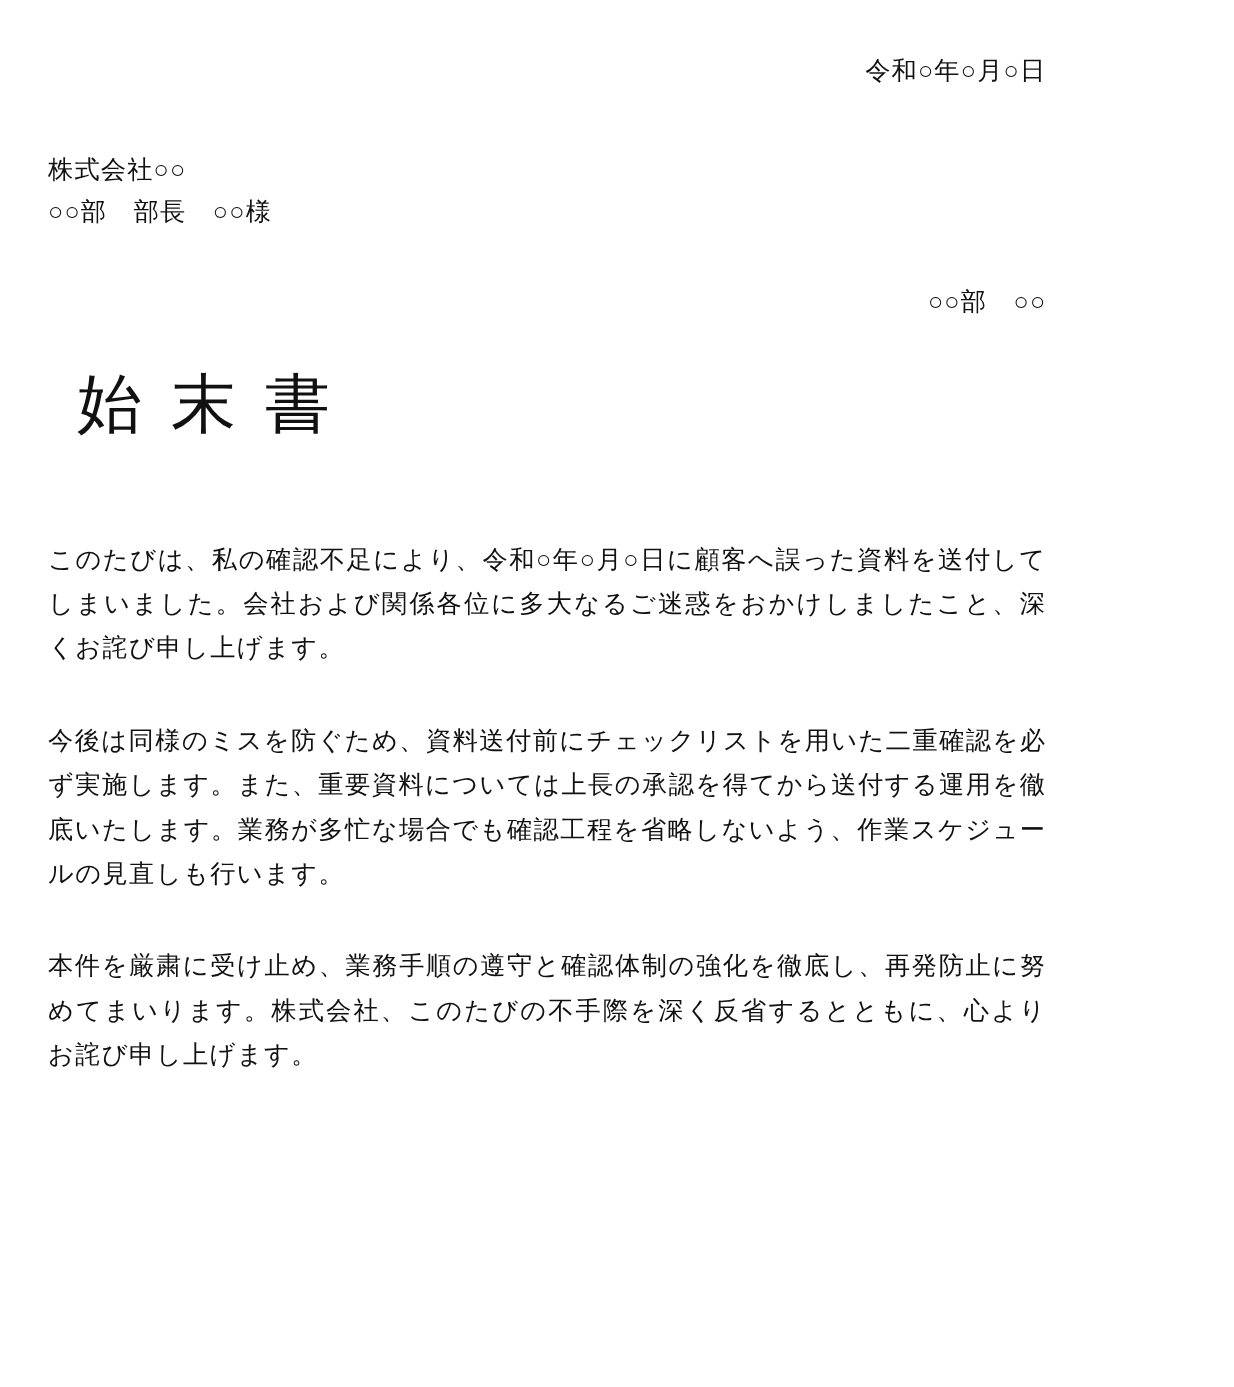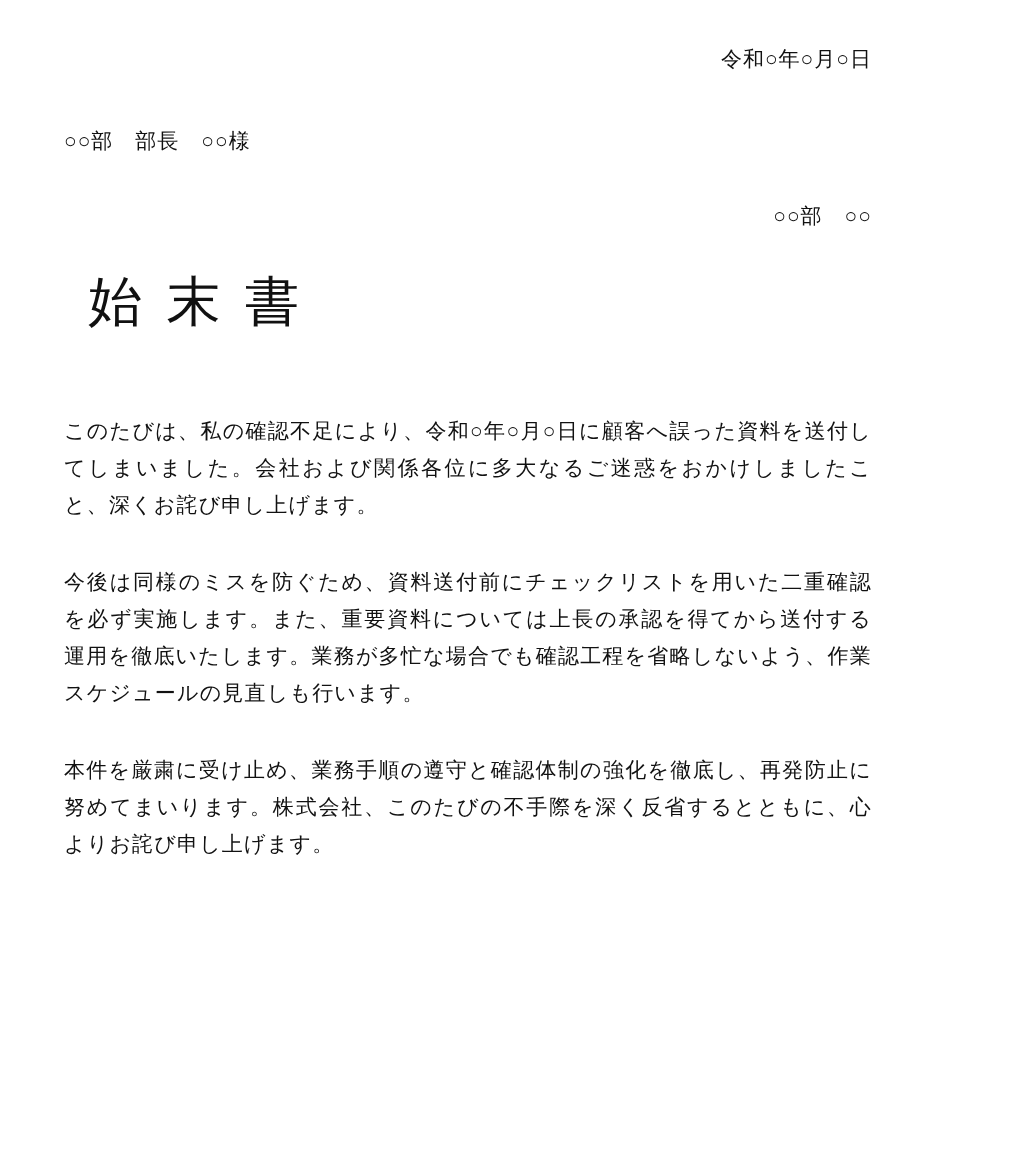--- a/index.html
+++ b/index.html
@@ -9,21 +9,21 @@
   }
   body {
     width: 1028px;
     height: 1156px;
     overflow: hidden;
   }
   .page {
     box-sizing: border-box;
     width: 936px;
     height: 1156px;
-    padding: 44px 64px 40px 64px;
+    padding: 44px 64px 40px 40px;
     background: #ffffff;
     color: #111111;
     font-family: "Liberation Serif", "DejaVu Serif", serif;
   }
   .date-line {
     text-align: right;
     font-size: 21px;
     line-height: 30px;
     letter-spacing: 1px;
   }
@@ -70,20 +70,21 @@
   }
 </style>
 </head>
 <body>
 
 <div class="page">
 
   <div class="date-line">令和○年○月○日</div>
 
   <div class="recipient-block">
+    <div>株式会社○○</div>
     <div>○○部　部長　○○様</div>
   </div>
 
   <div class="sender-line">○○部　○○</div>
 
   <h1 class="doc-title">始末書</h1>
 
   <p class="body-paragraph first">このたびは、私の確認不足により、令和○年○月○日に顧客へ誤った資料を送付してしまいました。会社および関係各位に多大なるご迷惑をおかけしましたこと、深くお詫び申し上げます。</p>
 
 

